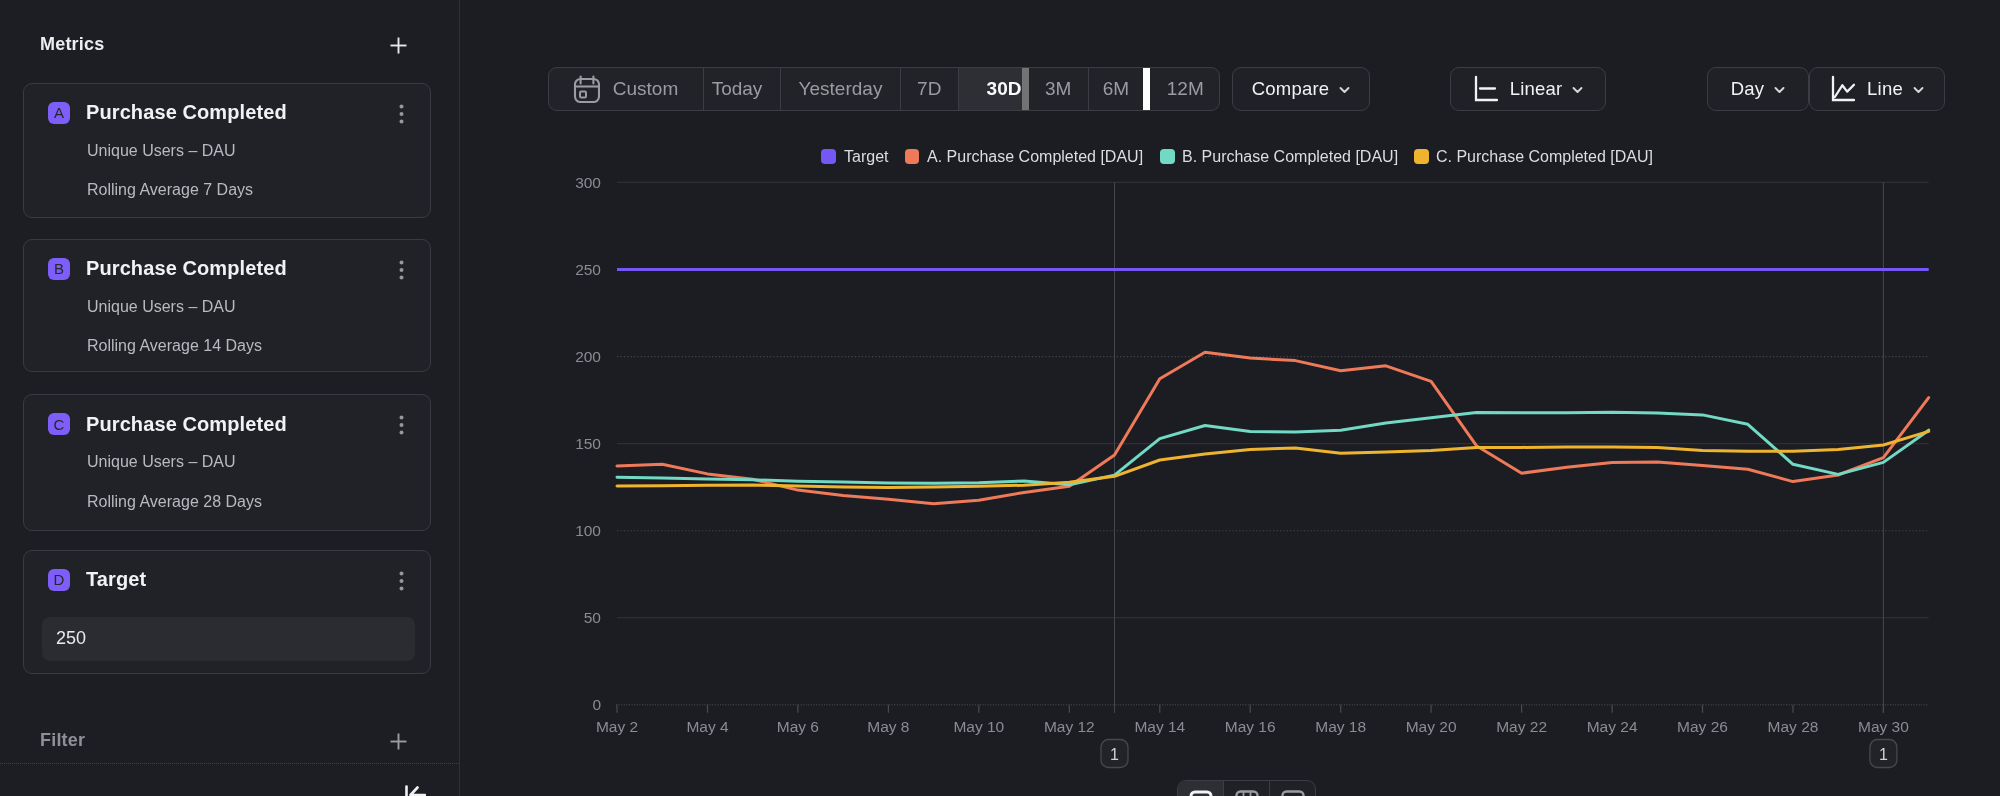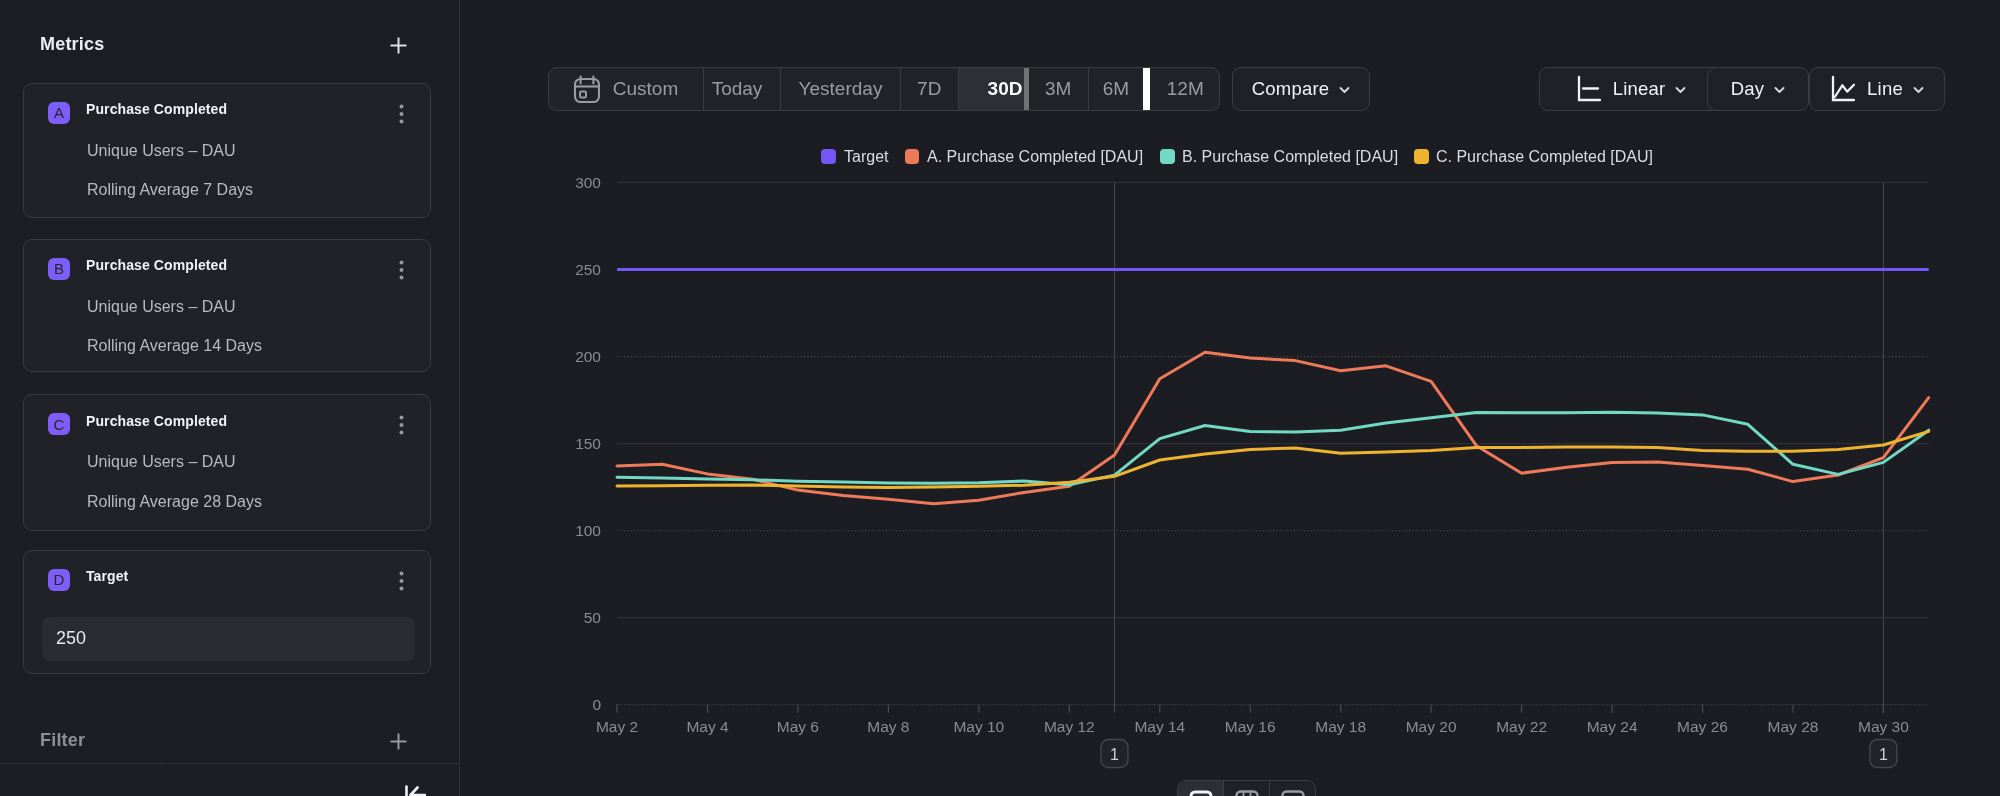--- a/index.html
+++ b/index.html
@@ -8,21 +8,21 @@
   border-right:1px solid #303138}
 .shead{position:absolute;left:0;width:460px;height:24px}
 .sheadtxt{position:absolute;left:40px;top:0;font-size:18px;font-weight:700;color:#ededf0;
   letter-spacing:.2px}
 .sheadtxt.dim{color:#8f8f97}
 .plus{position:absolute;top:3px;display:inline-flex}
 .card{position:absolute;left:23px;width:408px;background:#212227;border:1px solid #3a3b42;
   border-radius:9px}
 .badge{position:absolute;left:24px;width:22px;height:22px;border-radius:6px;background:#7e5ef8;
   color:#26262b;font-size:15px;font-weight:400;display:flex;align-items:center;justify-content:center}
-.ctitle{position:absolute;left:62px;font-size:14px;font-weight:700;color:#f2f2f5;letter-spacing:.1px}
+.ctitle{position:absolute;left:62px;font-size:20px;font-weight:700;color:#f2f2f5;letter-spacing:.1px}
 .csub{position:absolute;left:63px;font-size:16px;color:#b9b9c0}
 .kebab{position:absolute;right:26px}
 .tinput{position:absolute;left:18px;top:66px;width:373px;height:44px;background:#2b2c31;
   border-radius:8px;display:flex;align-items:center}
 .tinput span{margin-left:14px;font-size:18px;color:#e9e9ec}
 .sdiv{position:absolute;left:0;top:763px;width:459px;border-top:1px dotted #3e3f46}
 #rangegroup{position:absolute;left:547.5px;top:66.5px;width:672px;height:44px;
   border:1px solid #3c3d44;border-radius:9px;background:#222328}
 .seg{position:absolute;top:0;height:42px;display:flex;align-items:center;justify-content:center;
   font-size:19px;color:#9b9ba3;font-weight:400}
@@ -116,31 +116,31 @@
             <rect x="2" y="4" width="24" height="23" rx="5.5" stroke="#9b9ba3" stroke-width="2.1"></rect>
             <line x1="2.5" y1="11.5" x2="25.5" y2="11.5" stroke="#9b9ba3" stroke-width="2.1"></line>
             <line x1="7.6" y1="1.5" x2="7.6" y2="8.5" stroke="#9b9ba3" stroke-width="2.1" stroke-linecap="round"></line>
             <line x1="20.4" y1="1.5" x2="20.4" y2="8.5" stroke="#9b9ba3" stroke-width="2.1" stroke-linecap="round"></line>
             <rect x="7" y="16.5" width="6" height="6" rx="1.2" stroke="#9b9ba3" stroke-width="2"></rect>
           </svg>
         </span>Custom</div>
       <div class="seg" style="left:145.5px;width:87px;border-right:1px solid #3c3d44;">Today</div>
       <div class="seg" style="left:232.5px;width:120px;border-right:1px solid #3c3d44;">Yesterday</div>
       <div class="seg" style="left:352.5px;width:57.5px;border-right:1px solid #3c3d44;">7D</div>
-      <div class="seg active" style="left:410.0px;width:70.0px;border-right:5px solid #737373;padding-left:28px;">30D</div>
+      <div class="seg active" style="left:410.0px;width:70.0px;border-right:7px solid #737373;padding-left:28px;">30D</div>
       <div class="seg" style="left:480.0px;width:60.200000000000045px;border-right:1px solid #3c3d44;">3M</div>
       <div class="seg" style="left:540.2px;width:61.299999999999955px;border-right:7px solid #ffffff;">6M</div>
       <div class="seg" style="left:601.5px;width:70.5px;">12M</div>
     </div>
 <div class="btn" style="left:1232px;width:138px">Compare<span class="chv">
         <svg width="11" height="8" viewBox="0 0 11 8" fill="none">
           <path d="M1.5 2 L5.5 6 L9.5 2" stroke="#d6d6db" stroke-width="1.9" stroke-linecap="round" stroke-linejoin="round"></path>
         </svg>
       </span></div>
-<div class="btn" style="left:1539px;width:184px"><span class="bicon">
+<div class="btn" style="left:1450px;width:156px"><span class="bicon">
         <svg width="25" height="28" viewBox="0 0 25 28" fill="none">
           <path d="M3 2 L3 25 L24 25" stroke="#f2f2f5" stroke-width="2.3" stroke-linecap="round"></path>
           <path d="M7 13.5 L22 13.5" stroke="#f2f2f5" stroke-width="2.3" stroke-linecap="round"></path>
         </svg>
       </span>Linear<span class="chv">
         <svg width="11" height="8" viewBox="0 0 11 8" fill="none">
           <path d="M1.5 2 L5.5 6 L9.5 2" stroke="#d6d6db" stroke-width="1.9" stroke-linecap="round" stroke-linejoin="round"></path>
         </svg>
       </span></div>
 <div class="btn" style="left:1707px;width:102px">Day<span class="chv">

